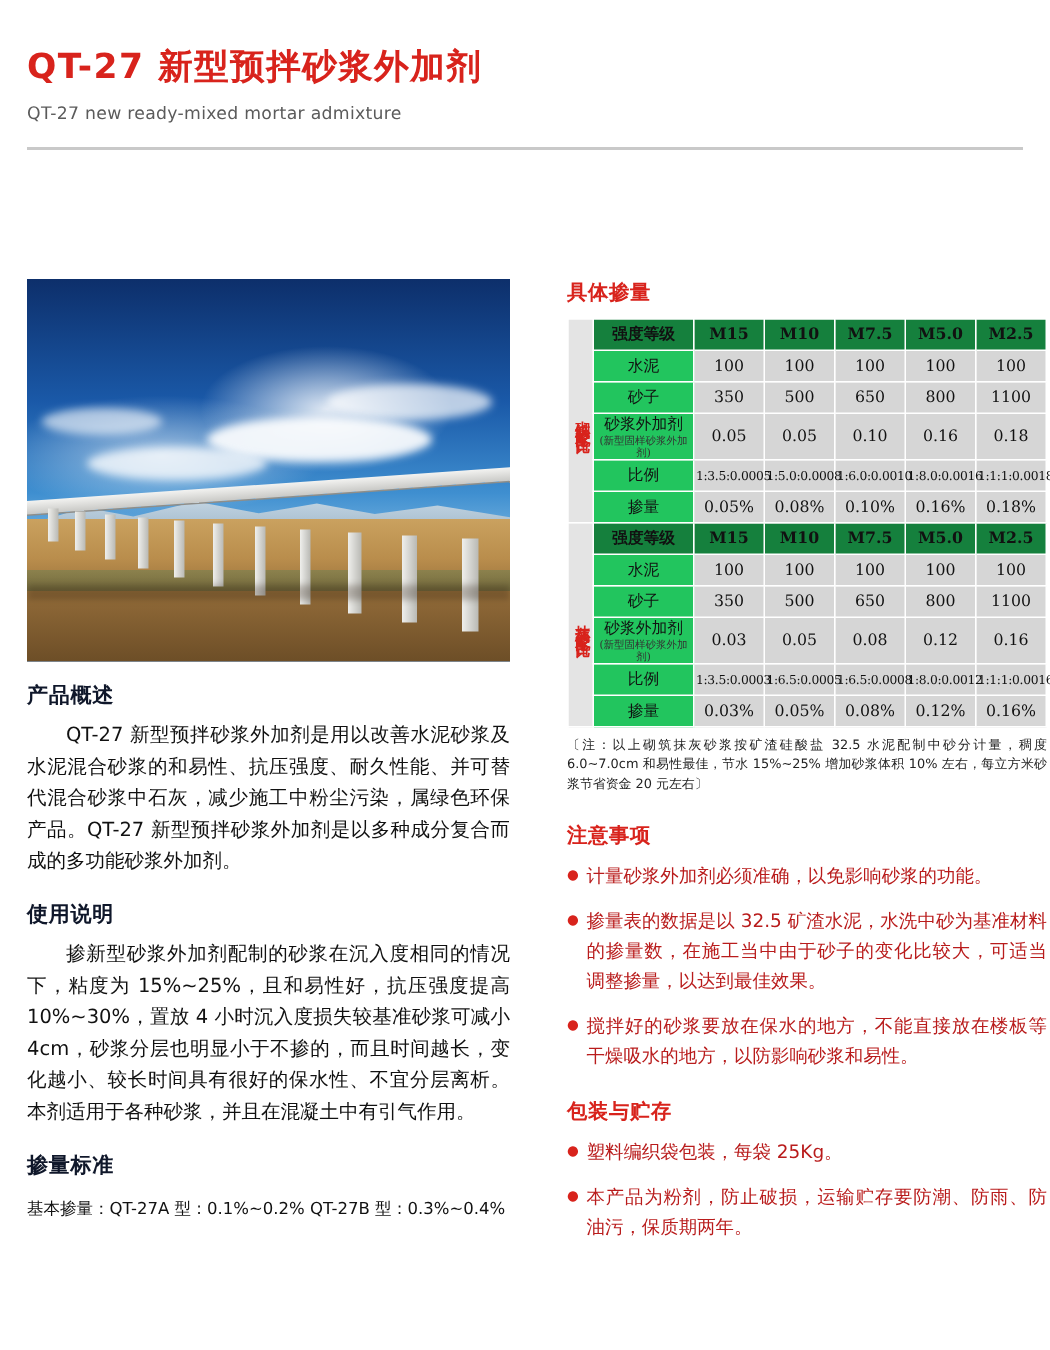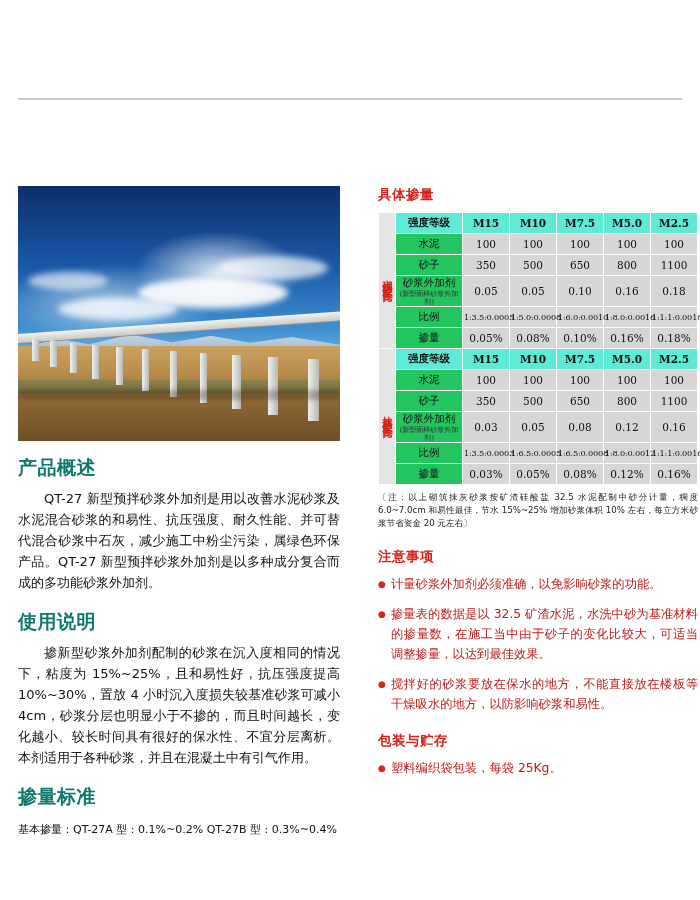--- a/index.html
+++ b/index.html
@@ -73,21 +73,21 @@
     background:linear-gradient(90deg,#efefec,#b9b9b4);
   }
   .shadow-strip{
     position:absolute;left:0;top:204px;width:322px;height:10px;
     background:rgba(40,25,10,.28);filter:blur(2px);
   }
 
   
   .left-col{position:absolute;left:18px;top:455px;width:322px;}
   .h-red{
-    color:#0f766e;font-size:19px;font-weight:bold;margin:0 0 7px 0;
+    color:#0f172a;font-size:14px;font-weight:bold;margin:0 0 7px 0;
     letter-spacing:.5px;
   }
   .body-cn{
     font-size:13px;line-height:21px;color:#111;text-align:justify;
     margin:0 0 16px 0;
   }
   .indent{text-indent:2em;}
   .small-note{font-size:11px;line-height:18px;color:#111;}
 
   
@@ -116,21 +116,21 @@
   }
   table.mix td.rowhdr{
     width:64px;background:#22c55e;font-size:10.5px;
   }
   table.mix td.side{
     width:16px;background:#e4e4e4;color:#d8231c;font-weight:bold;
     font-size:10px;line-height:12px;padding:2px 0;
     font-family:"DejaVu Sans","Liberation Sans",sans-serif;
   }
   table.mix td.ratio{font-size:8.2px;letter-spacing:-.2px;}
-  table.mix td.hdr{background:#5eead4;font-weight:bold;}
+  table.mix td.hdr{background:#15803d;font-weight:bold;}
   .sub{display:block;font-size:7px;line-height:8px;color:#333;}
   .vertxt{
     writing-mode:vertical-rl;
     text-orientation:upright;
     letter-spacing:2px;
     display:inline-block;
   }
   .tbl-note{
     font-size:8.6px;line-height:13px;color:#222;margin-top:6px;width:320px;
     text-align:justify;
@@ -142,20 +142,24 @@
   .bullet:before{
     content:"●";position:absolute;left:0;top:0;color:#d8231c;font-size:9px;line-height:20px;
   }
   .sec{margin-top:18px;}
 </style>
 </head>
 <body>
 
 <div class="page">
 
+  <div class="header">
+    <div class="title-cn">QT-27 新型预拌砂浆外加剂</div>
+    <div class="title-en">QT-27 new ready-mixed mortar admixture</div>
+  </div>
   <div class="rule"></div>
 
   <div class="photo">
     <div class="sky"></div>
     <div class="cloud c3"></div>
     <div class="cloud c1"></div>
     <div class="cloud c2"></div>
     <div class="cloud c4"></div>
     <div class="mountain"></div>
     <div class="ground"></div>
@@ -310,16 +314,17 @@
     <div class="sec">
       <div class="h-red-r">注意事项</div>
       <p class="bullet">计量砂浆外加剂必须准确，以免影响砂浆的功能。</p>
       <p class="bullet">掺量表的数据是以 32.5 矿渣水泥，水洗中砂为基准材料的掺量数，在施工当中由于砂子的变化比较大，可适当调整掺量，以达到最佳效果。</p>
       <p class="bullet">搅拌好的砂浆要放在保水的地方，不能直接放在楼板等干燥吸水的地方，以防影响砂浆和易性。</p>
     </div>
 
     <div class="sec">
       <div class="h-red-r">包装与贮存</div>
       <p class="bullet">塑料编织袋包装，每袋 25Kg。</p>
+      <p class="bullet">本产品为粉剂，防止破损，运输贮存要防潮、防雨、防油污，保质期两年。</p>
     </div>
   </div>
 
 </div>
 
 </body></html>

